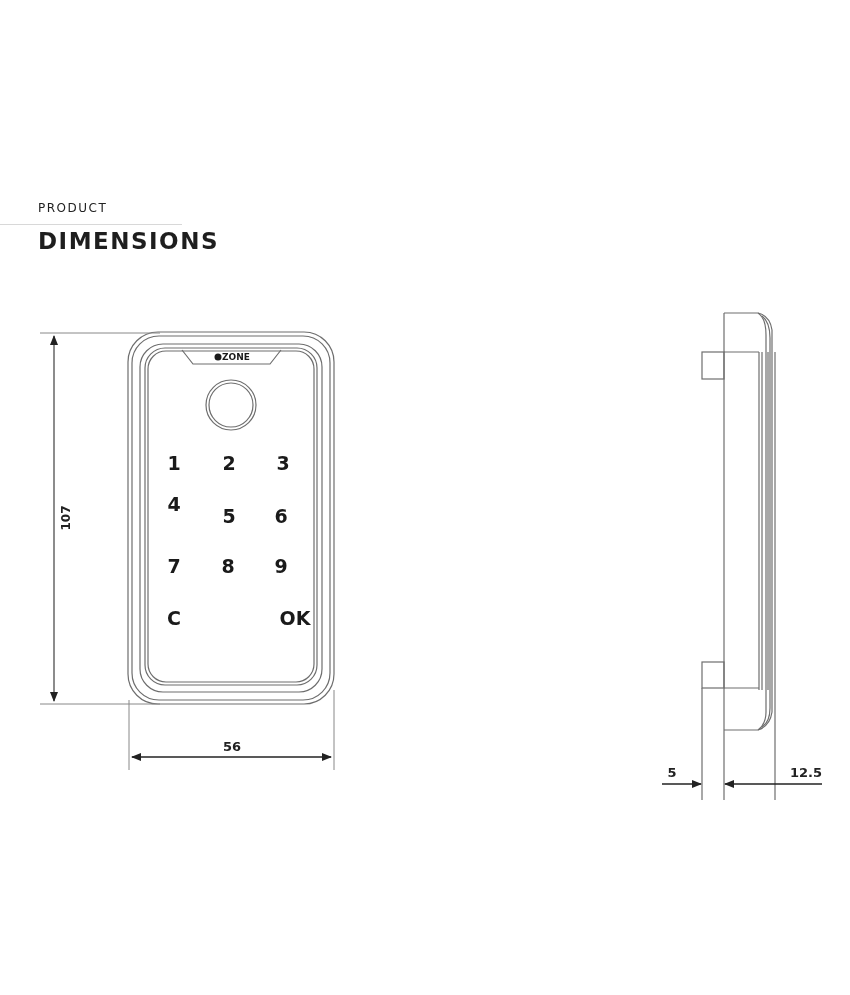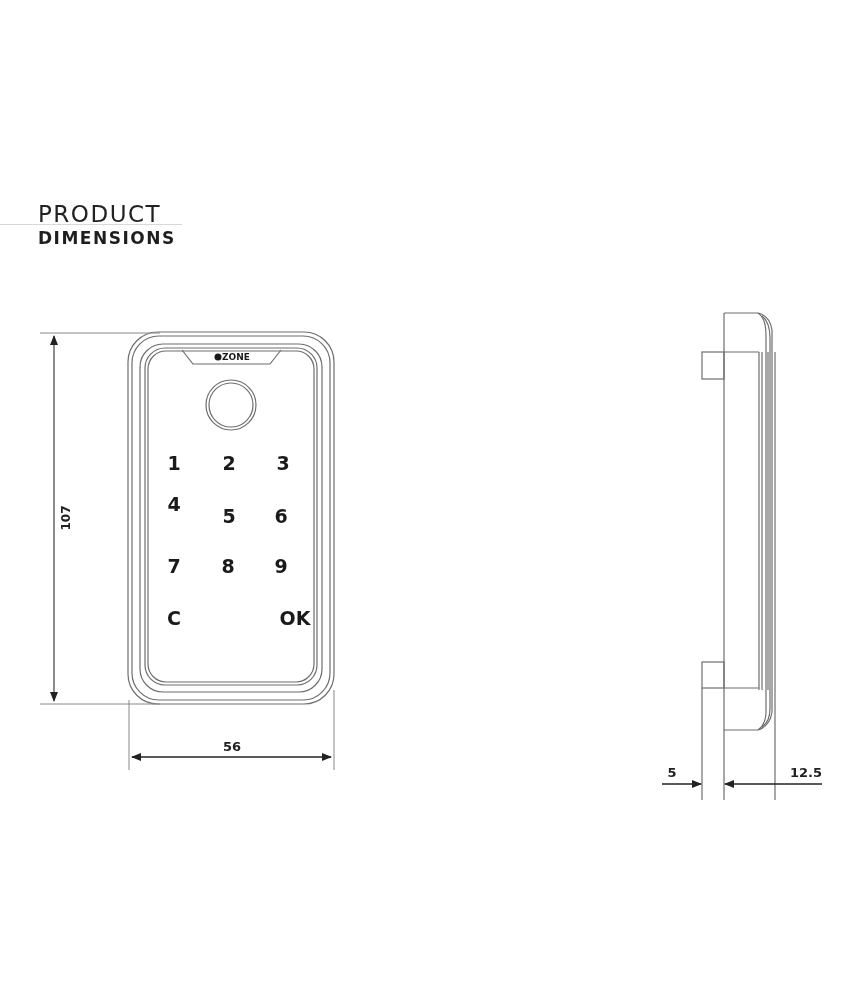--- a/index.html
+++ b/index.html
@@ -1,19 +1,19 @@
 <!DOCTYPE html>
 <html><head>
 <meta charset="utf-8">
 <style>
   html, body { margin: 0; padding: 0; background: #ffffff; }
   body { width: 850px; height: 995px; position: relative; overflow: hidden; font-family: "DejaVu Sans", sans-serif; }
   .title { position: absolute; left: 38px; color: #222; letter-spacing: 1.5px; }
-  .title-1 { top: 201px; font-size: 23px; font-weight: normal; }
-  .title-2 { top: 228px; font-size: 17px; font-weight: bold; color: #1e1e1e; }
+  .title-1 { top: 201px; font-size: 12px; font-weight: normal; }
+  .title-2 { top: 228px; font-size: 23px; font-weight: bold; color: #1e1e1e; }
   .title-rule { position: absolute; left: 0; top: 224px; width: 182px; height: 1px; background: #d8d8d8; }
   svg.drawing { position: absolute; left: 0; top: 0; }
   .dim-text { font-family: "DejaVu Sans", sans-serif; font-weight: bold; fill: #222; }
   .key { font-family: "DejaVu Sans", sans-serif; font-weight: bold; fill: #1a1a1a; }
 </style>
 </head>
 <body>
 
 <div class="title title-1">PRODUCT</div>
 <div class="title-rule"></div>

